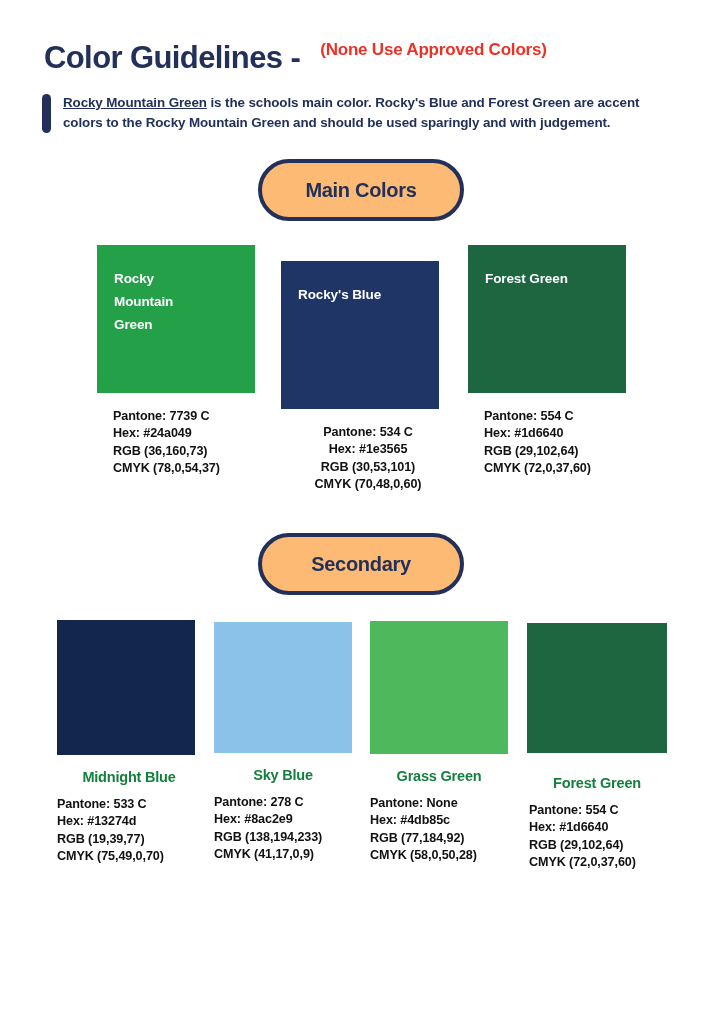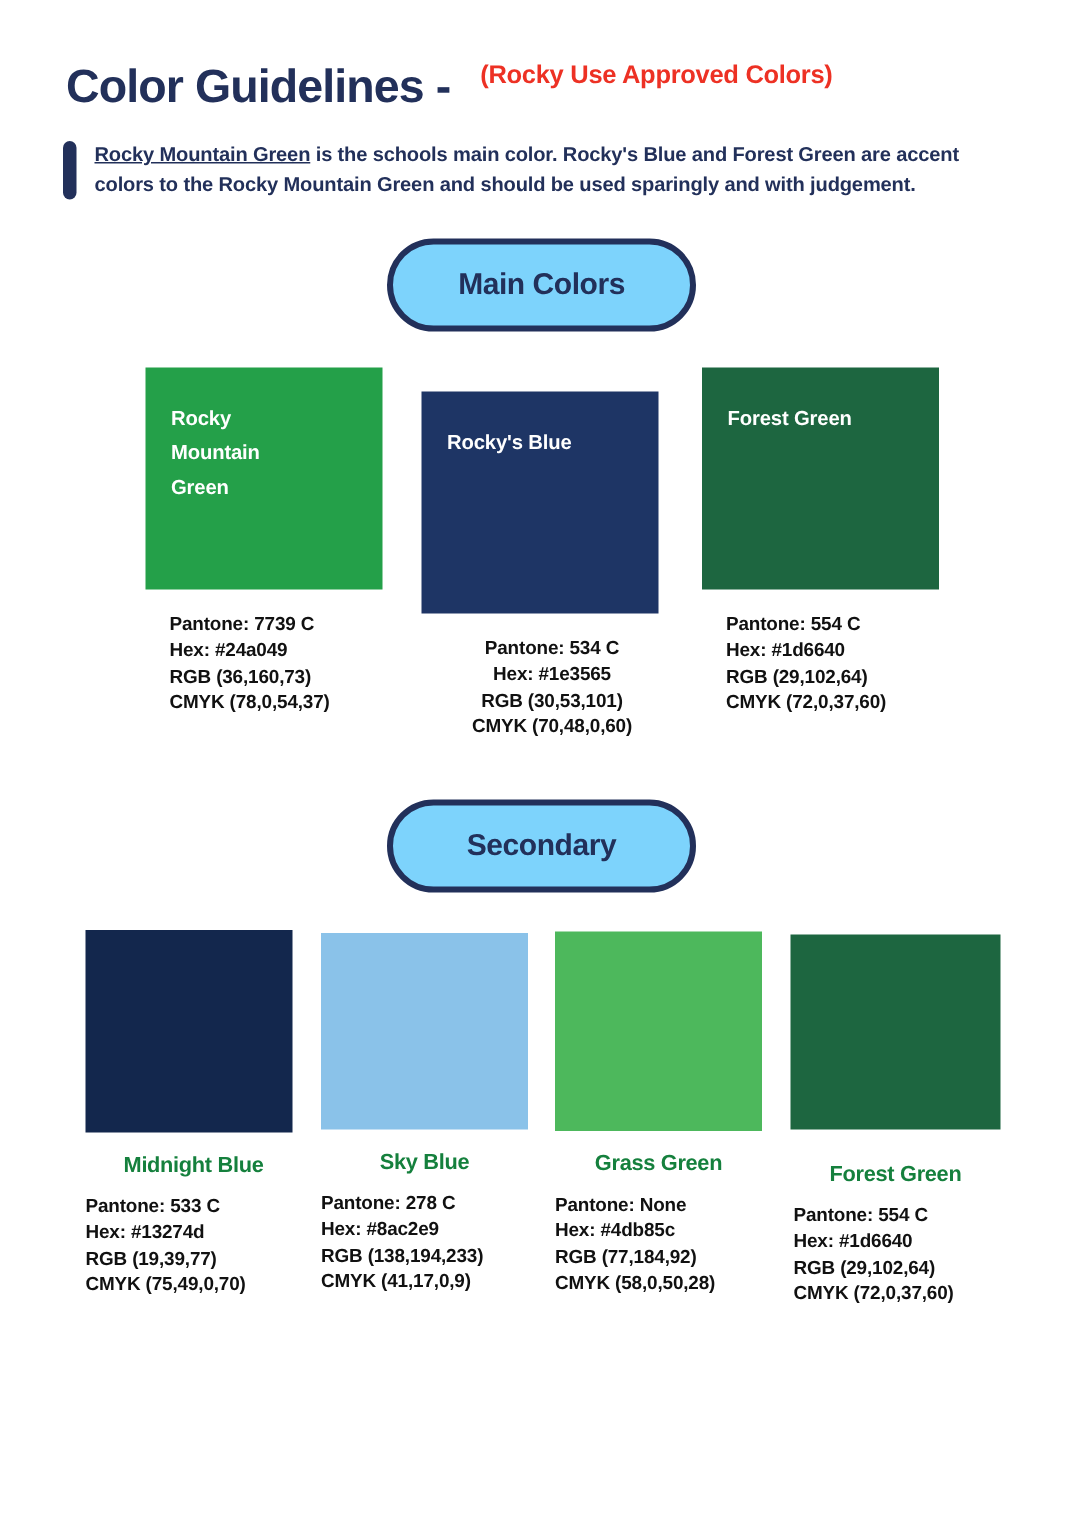--- a/index.html
+++ b/index.html
@@ -72,21 +72,21 @@
   }
 
   
   .pill {
     position: absolute;
     left: 258px;
     width: 206px;
     height: 62px;
     border: 4px solid #22305a;
     border-radius: 34px;
-    background: #7dd3fc;
+    background: #fdba74;
     display: flex;
     align-items: center;
     justify-content: center;
     box-sizing: border-box;
   }
   .pill-label {
     font-size: 20px;
     font-weight: bold;
     color: #22305a;
     letter-spacing: -0.3px;
@@ -164,21 +164,21 @@
   #sec-3 { left: 527px; top: 623px; }
   #sec-3 .swatch-box { height: 130px; width: 140px; }
   #sec-3 .sec-name { margin-top: 22px; margin-left: 0px; }
   #sec-3 .specs { margin-top: 11px; margin-left: 2px; }
 </style>
 </head>
 <body>
 
 <div class="header">
   <div class="title" style="color: rgb(34, 48, 90);">Color Guidelines -</div>
-  <div class="title-note" style="color: rgb(237, 49, 36);">(Rocky Use Approved Colors)</div>
+  <div class="title-note" style="color: rgb(237, 49, 36);">(None Use Approved Colors)</div>
 </div>
 
 <div class="intro-wrap">
   <div class="intro-bar"></div>
   <div class="intro-text"><span class="u">Rocky Mountain Green</span><span> is the schools main color. Rocky's Blue and Forest Green are accent colors to the Rocky Mountain Green and should be used sparingly and with judgement.</span></div>
 </div>
 
 <div class="pill pill-main">
   <span class="pill-label">Main Colors</span>
 </div>

